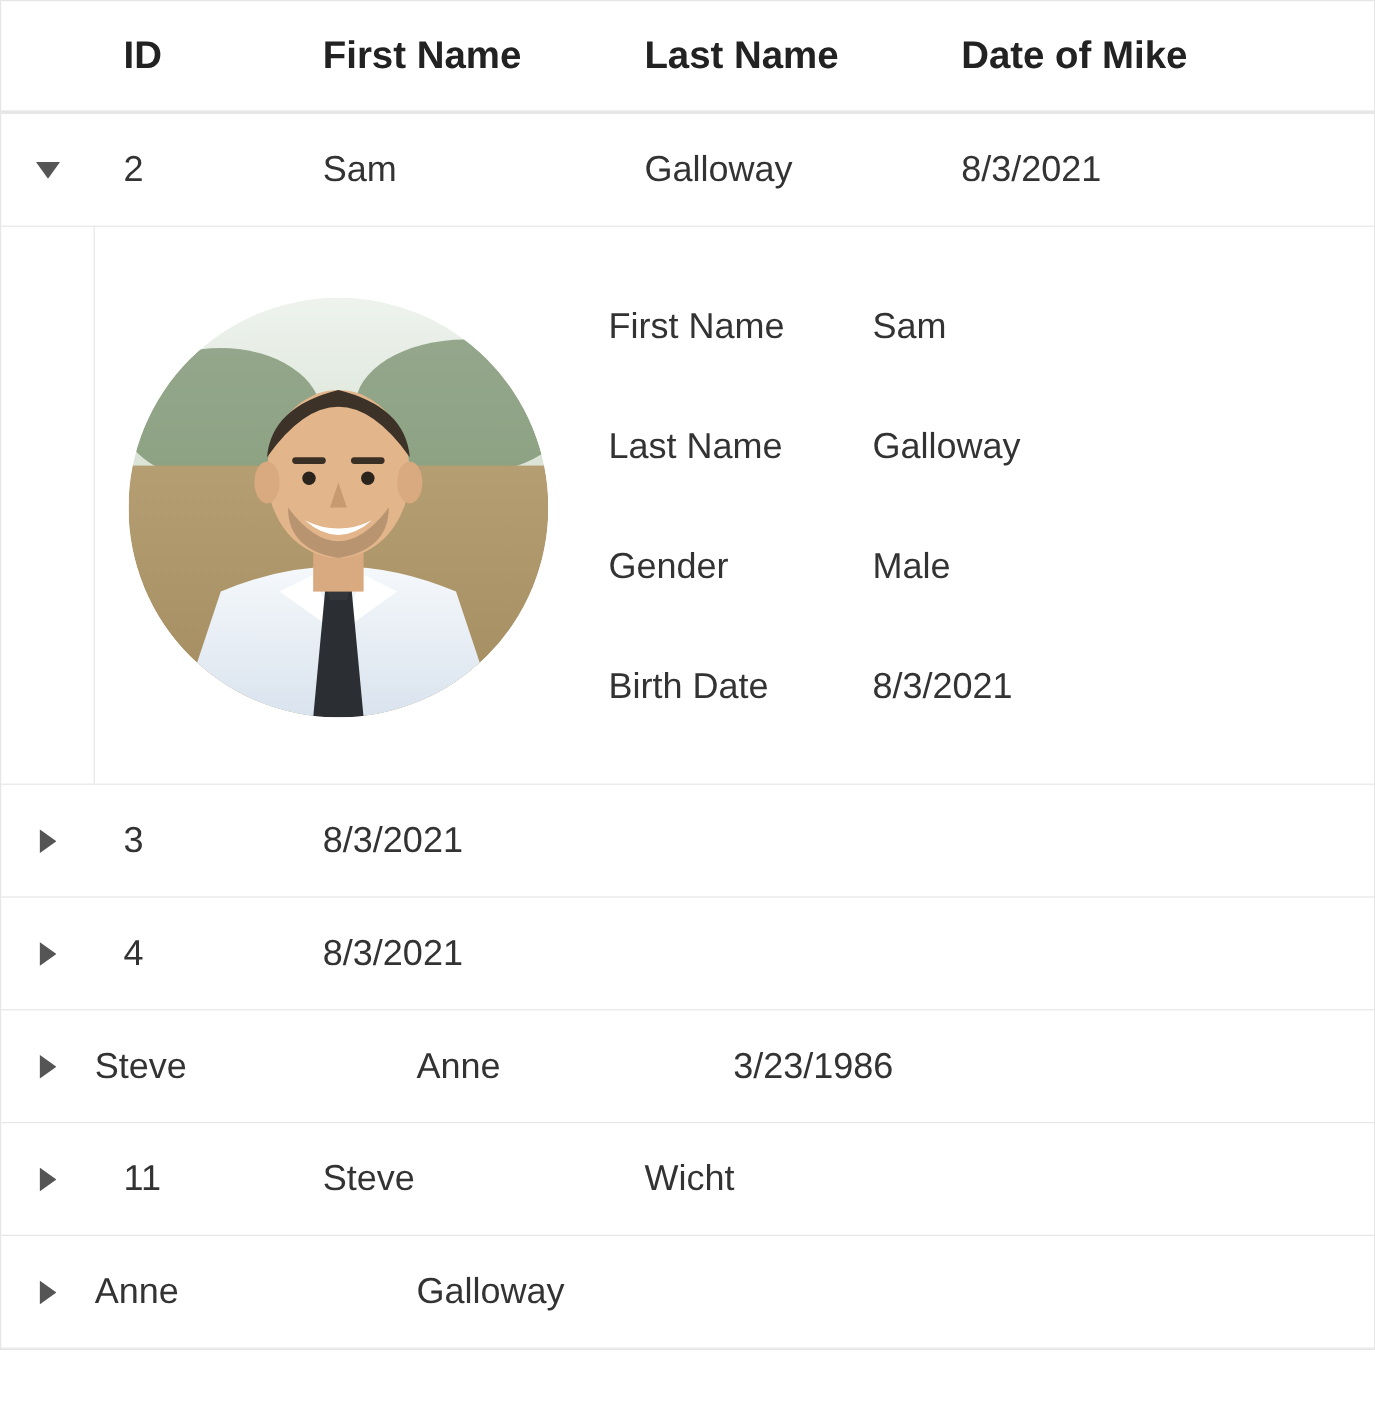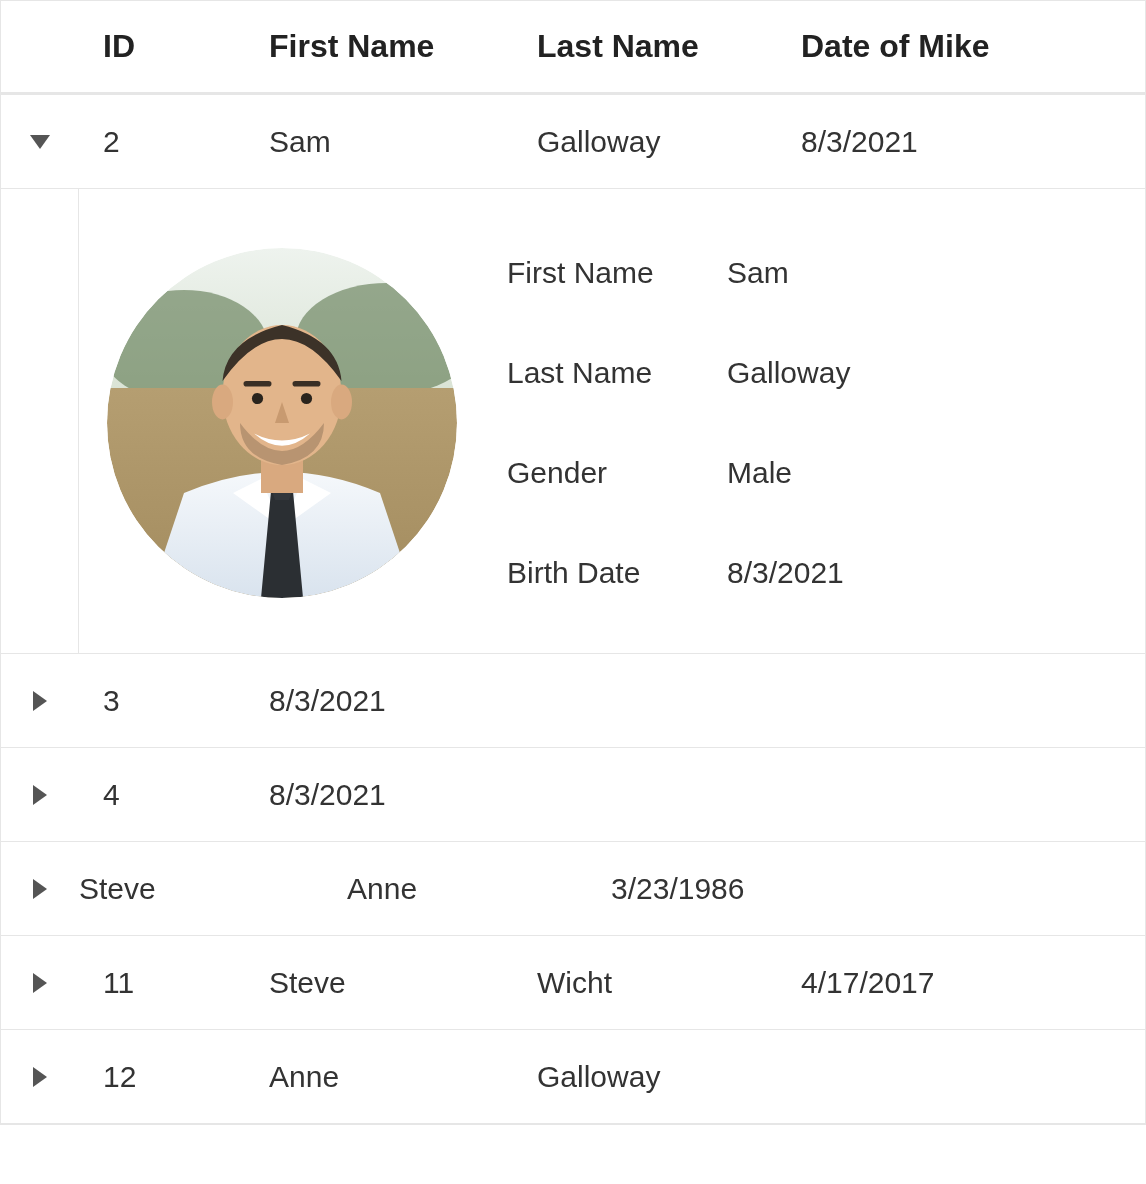--- a/index.html
+++ b/index.html
@@ -225,29 +225,27 @@
     <div class="col-expand">
       <span class="icon-caret">
         <svg width="14" height="20" viewBox="0 0 14 20">
             <polygon points="0,0 14,10 0,20" fill="#555"></polygon>
           </svg>
       </span>
     </div>
     <div class="col-id">11</div>
     <div class="col-first">Steve</div>
     <div class="col-last">Wicht</div>
-    <div class="col-dob">4/17/2017</div>
   </div>
 
   <div class="data-row" style="border-bottom:1px solid #e6e6e6">
     <div class="col-expand">
       <span class="icon-caret">
         <svg width="14" height="20" viewBox="0 0 14 20">
             <polygon points="0,0 14,10 0,20" fill="#555"></polygon>
           </svg>
       </span>
     </div>
-    <div class="col-id">12</div>
     <div class="col-first">Anne</div>
     <div class="col-last">Galloway</div>
   </div>
 
 </div>
 
 </body></html>

